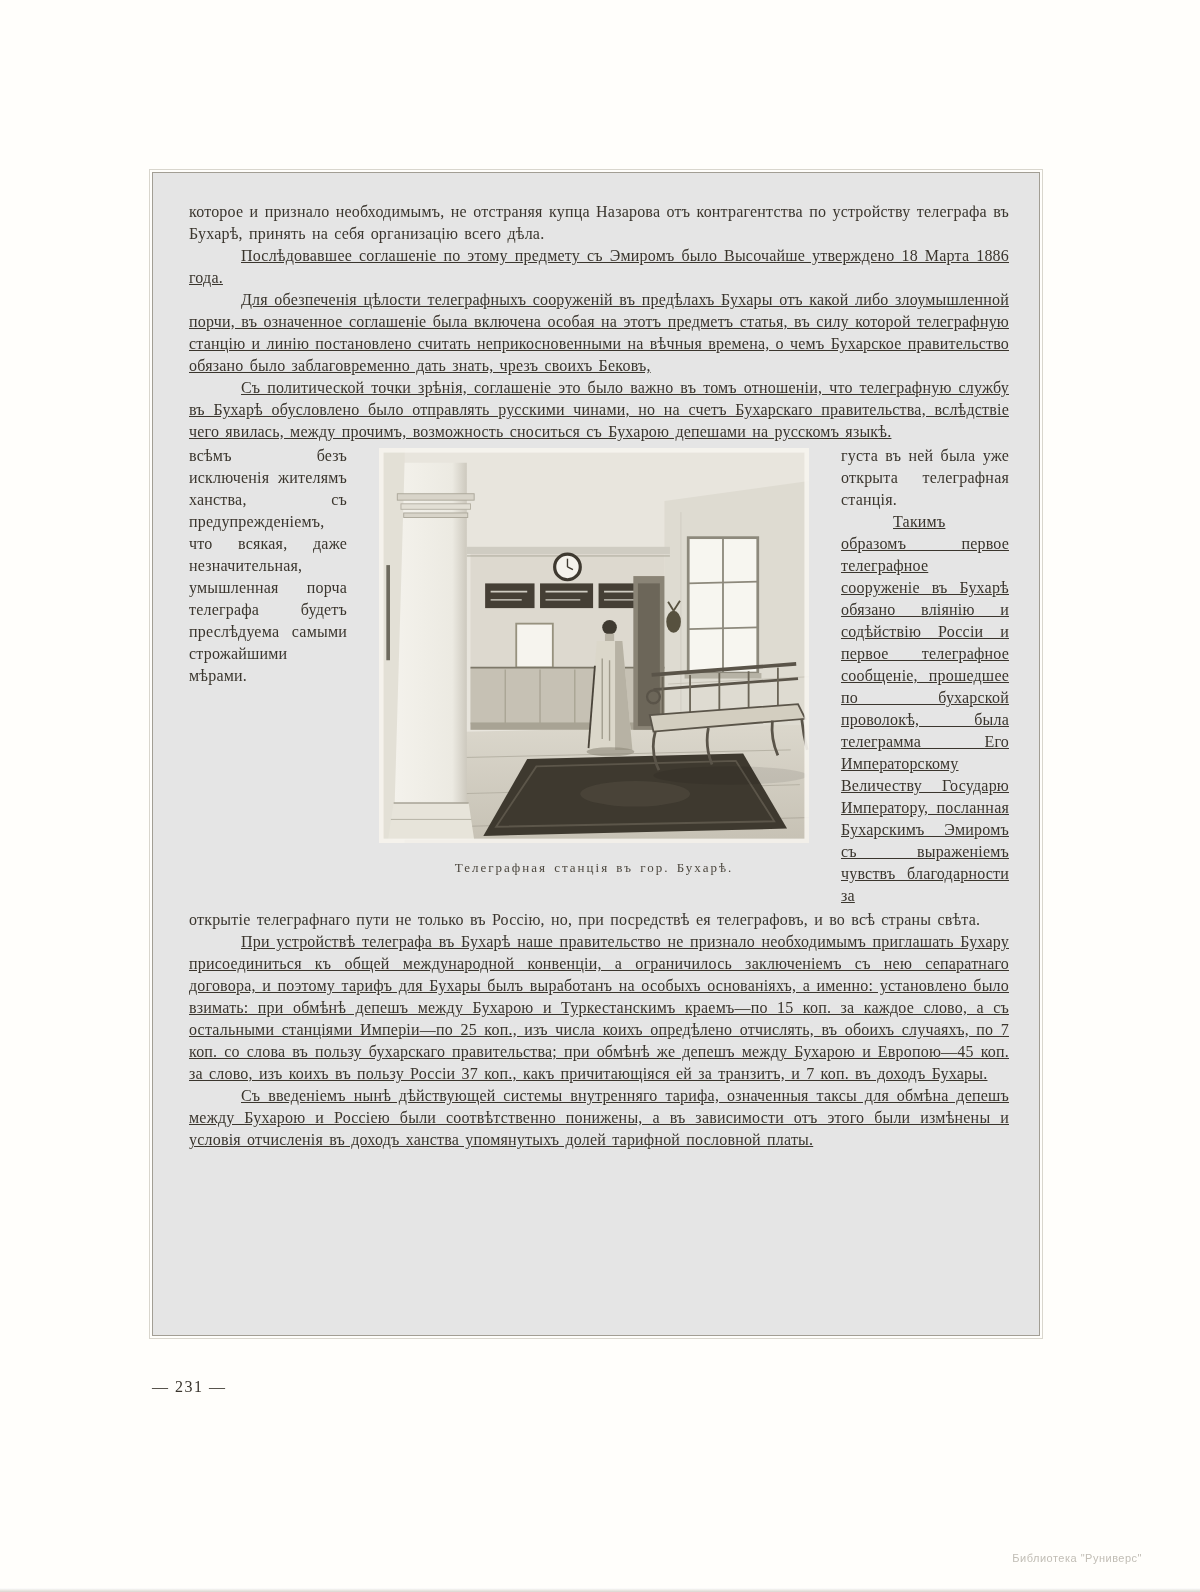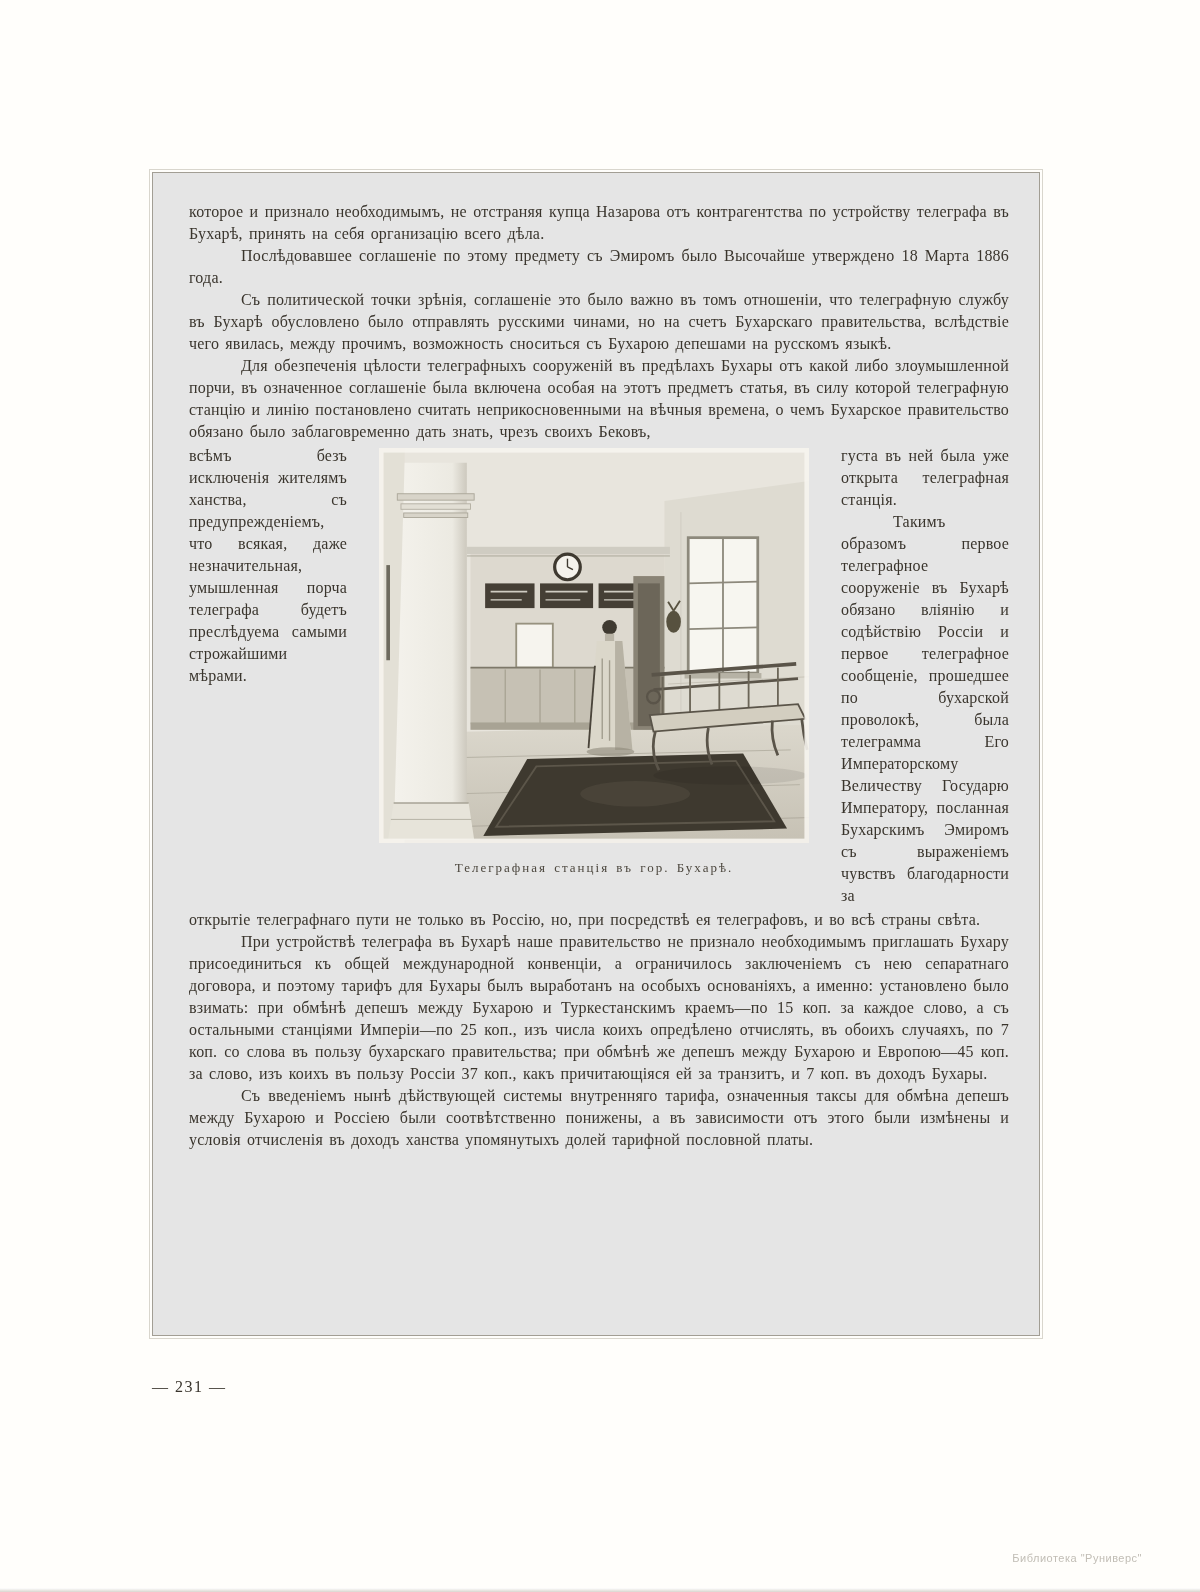--- a/index.html
+++ b/index.html
@@ -26,21 +26,21 @@
     background: #e5e5e5;
   }
   .text-block {
     font-size: 16px;
     line-height: 22px;
     text-align: justify;
     word-spacing: 2px;
     letter-spacing: 0.2px;
   }
   .text-block p { text-align: justify; }
-  p.indent { text-indent: 52px; }
+  p.indent { text-indent: 52px; text-decoration: underline; }
   .wrap-band {
     display: flex;
     gap: 32px;
     margin-top: 2px;
     margin-bottom: 2px;
   }
   .col { flex: 0 0 auto; }
   .col.left  { width: 158px; }
   .col.right { width: 168px; }
   .figure-wrap { flex: 1 1 auto; padding-top: 3px; }
@@ -84,22 +84,22 @@
 </style>
 </head>
 <body>
 
 <div class="scan">
   <div class="frame">
     <div class="text-block">
 
       <p>которое и признало необходимымъ, не отстраняя купца Назарова отъ контрагентства по устройству телеграфа въ Бухарѣ, принять на себя организацію всего дѣла.</p>
       <p class="indent">Послѣдовавшее соглашеніе по этому предмету съ Эмиромъ было Высочайше утверждено 18 Марта 1886 года.</p>
+      <p class="indent">Для обезпеченія цѣлости телеграфныхъ сооруженій въ предѣлахъ Бухары отъ какой либо злоумышленной порчи, въ означенное соглашеніе была включена особая на этотъ предметъ статья, въ силу которой телеграфную станцію и линію постановлено считать неприкосновенными на вѣчныя времена, о чемъ Бухарское правительство обязано было заблаговременно дать знать, чрезъ своихъ Бековъ,</p>
       <p class="indent">Съ политической точки зрѣнія, соглашеніе это было важно въ томъ отношеніи, что телеграфную службу въ Бухарѣ обусловлено было отправлять русскими чинами, но на счетъ Бухарскаго правительства, вслѣдствіе чего явилась, между прочимъ, возможность сноситься съ Бухарою депешами на русскомъ языкѣ.</p>
-      <p class="indent">Для обезпеченія цѣлости телеграфныхъ сооруженій въ предѣлахъ Бухары отъ какой либо злоумышленной порчи, въ означенное соглашеніе была включена особая на этотъ предметъ статья, въ силу которой телеграфную станцію и линію постановлено считать неприкосновенными на вѣчныя времена, о чемъ Бухарское правительство обязано было заблаговременно дать знать, чрезъ своихъ Бековъ,</p>
 
       <div class="wrap-band">
 
         <div class="col left">
           <p>всѣмъ безъ исключенія жителямъ ханства, съ предупрежденіемъ, что всякая, даже незначительная, умышленная порча телеграфа будетъ преслѣдуема самыми строжайшими мѣрами.</p>
         </div>
 
         <figure class="figure-wrap">
           <svg viewBox="0 0 470 432" aria-hidden="true">
             <defs>

